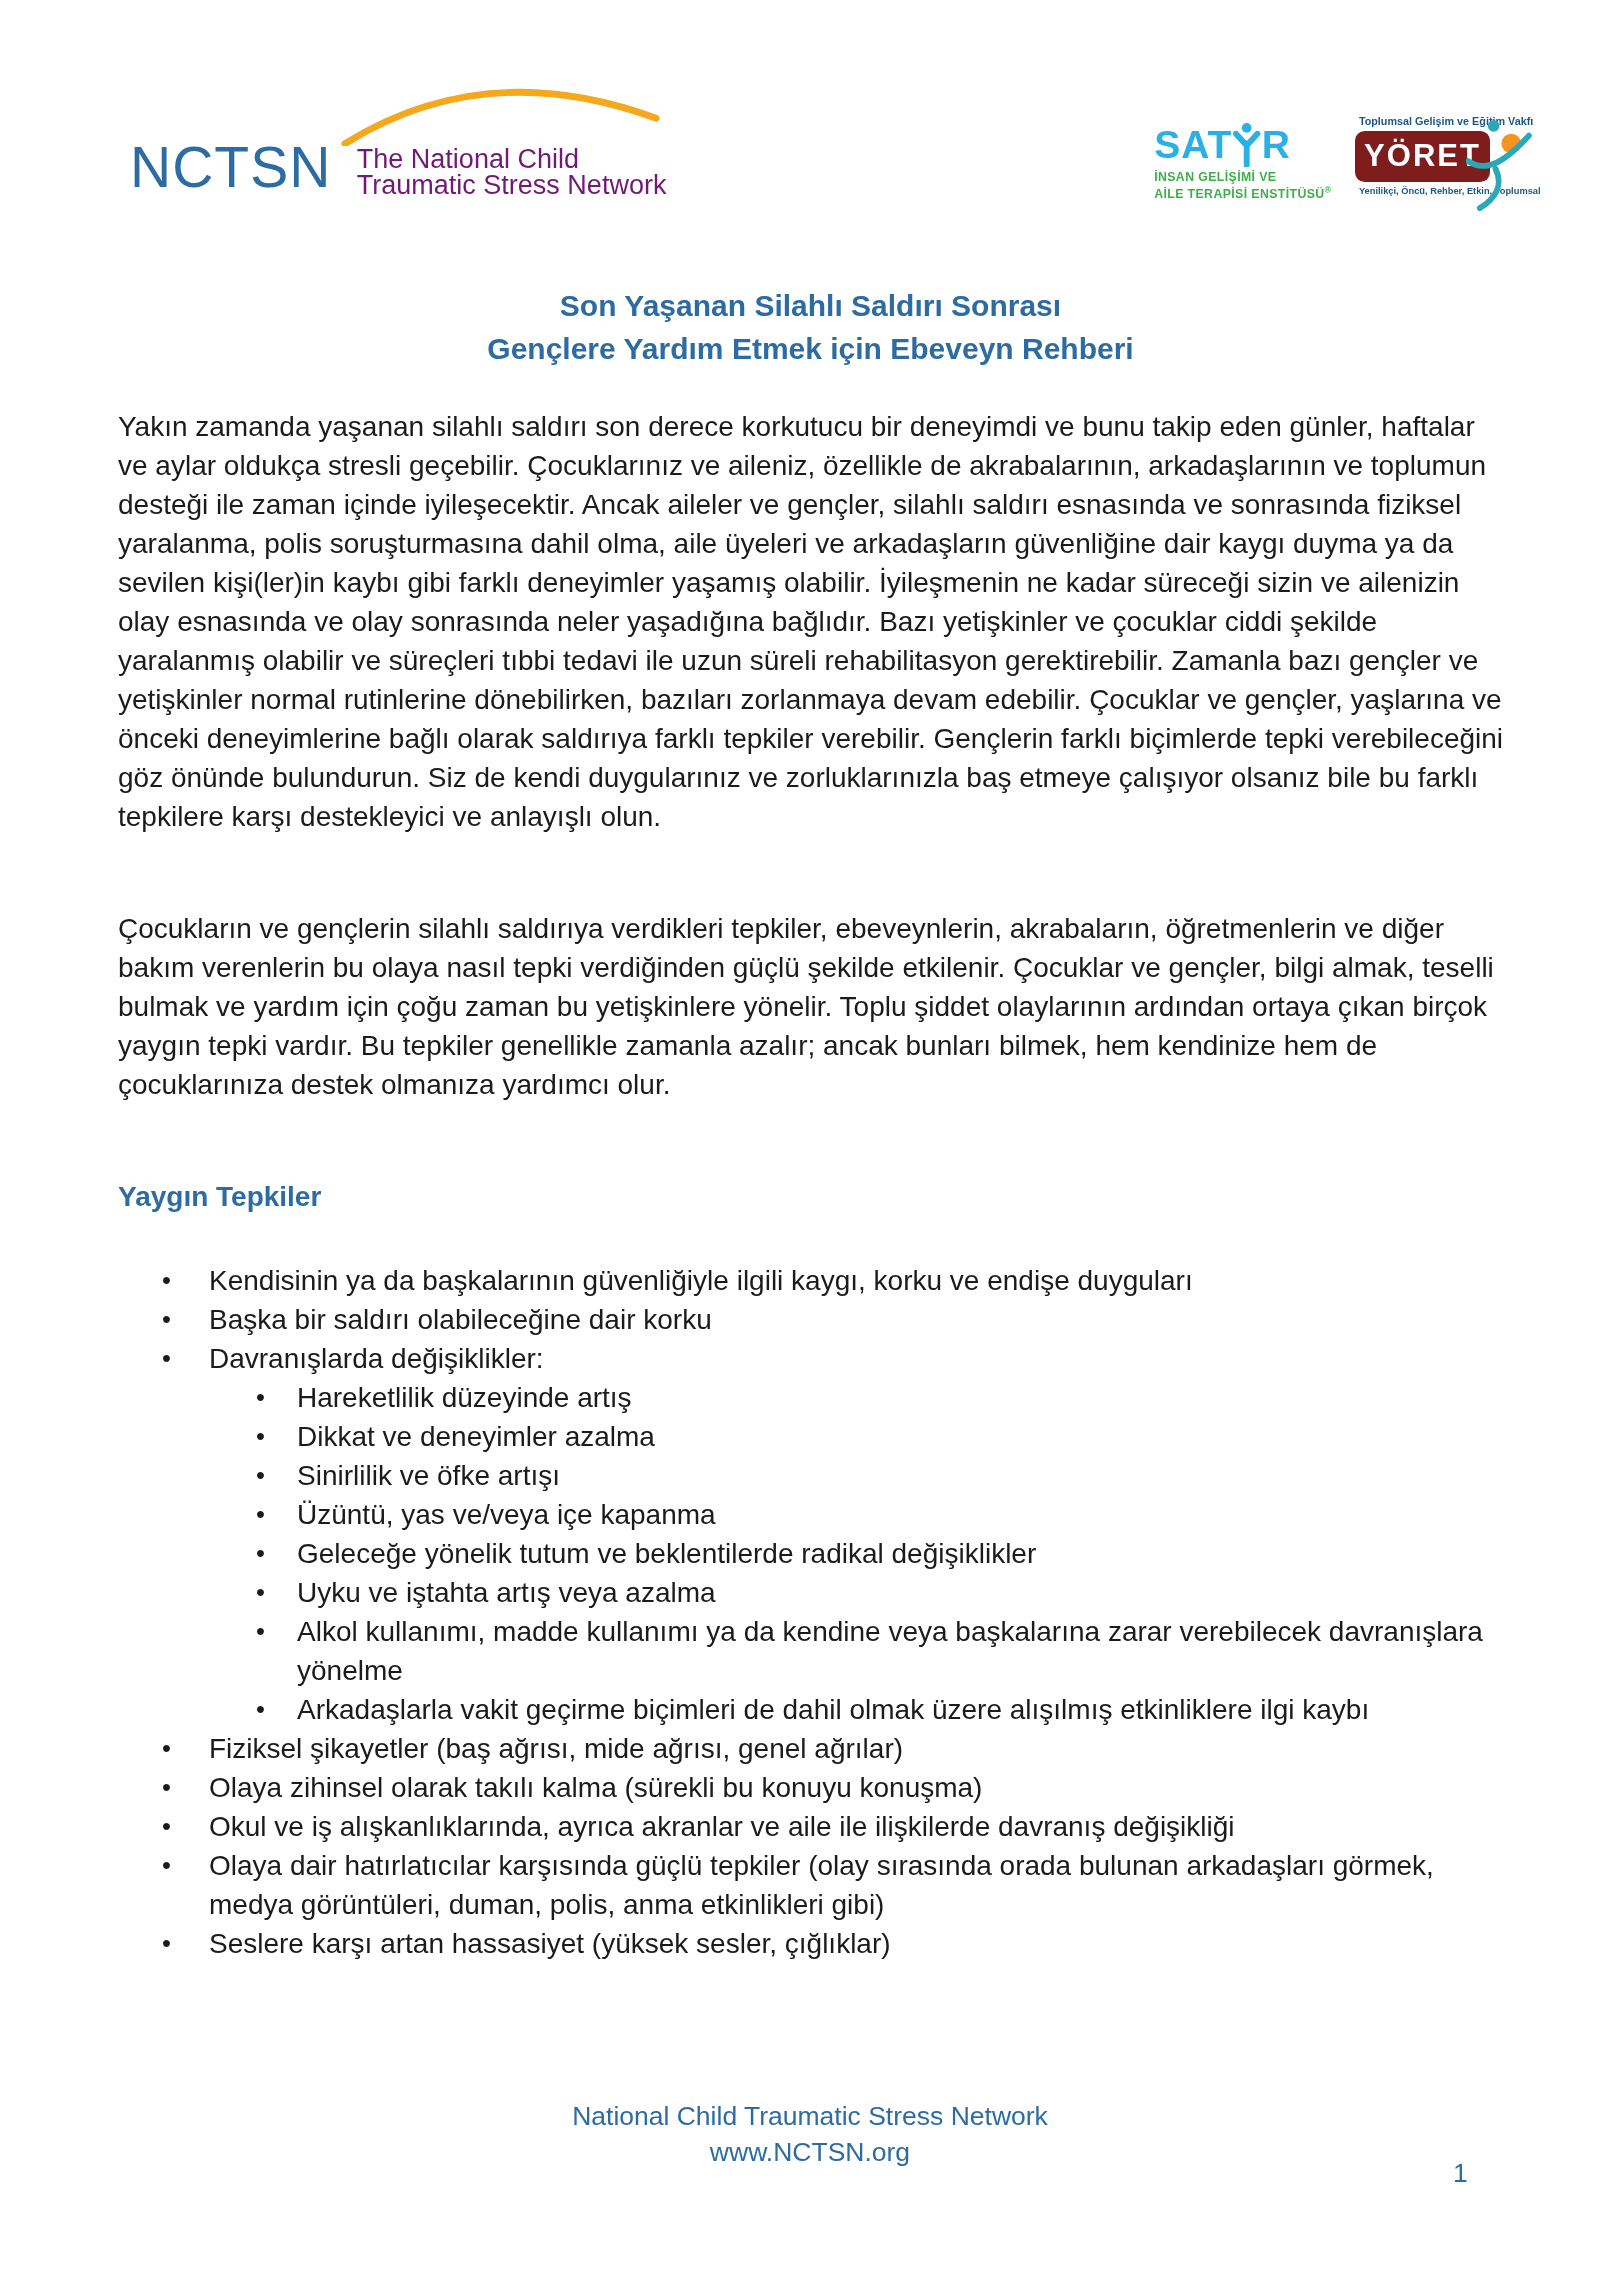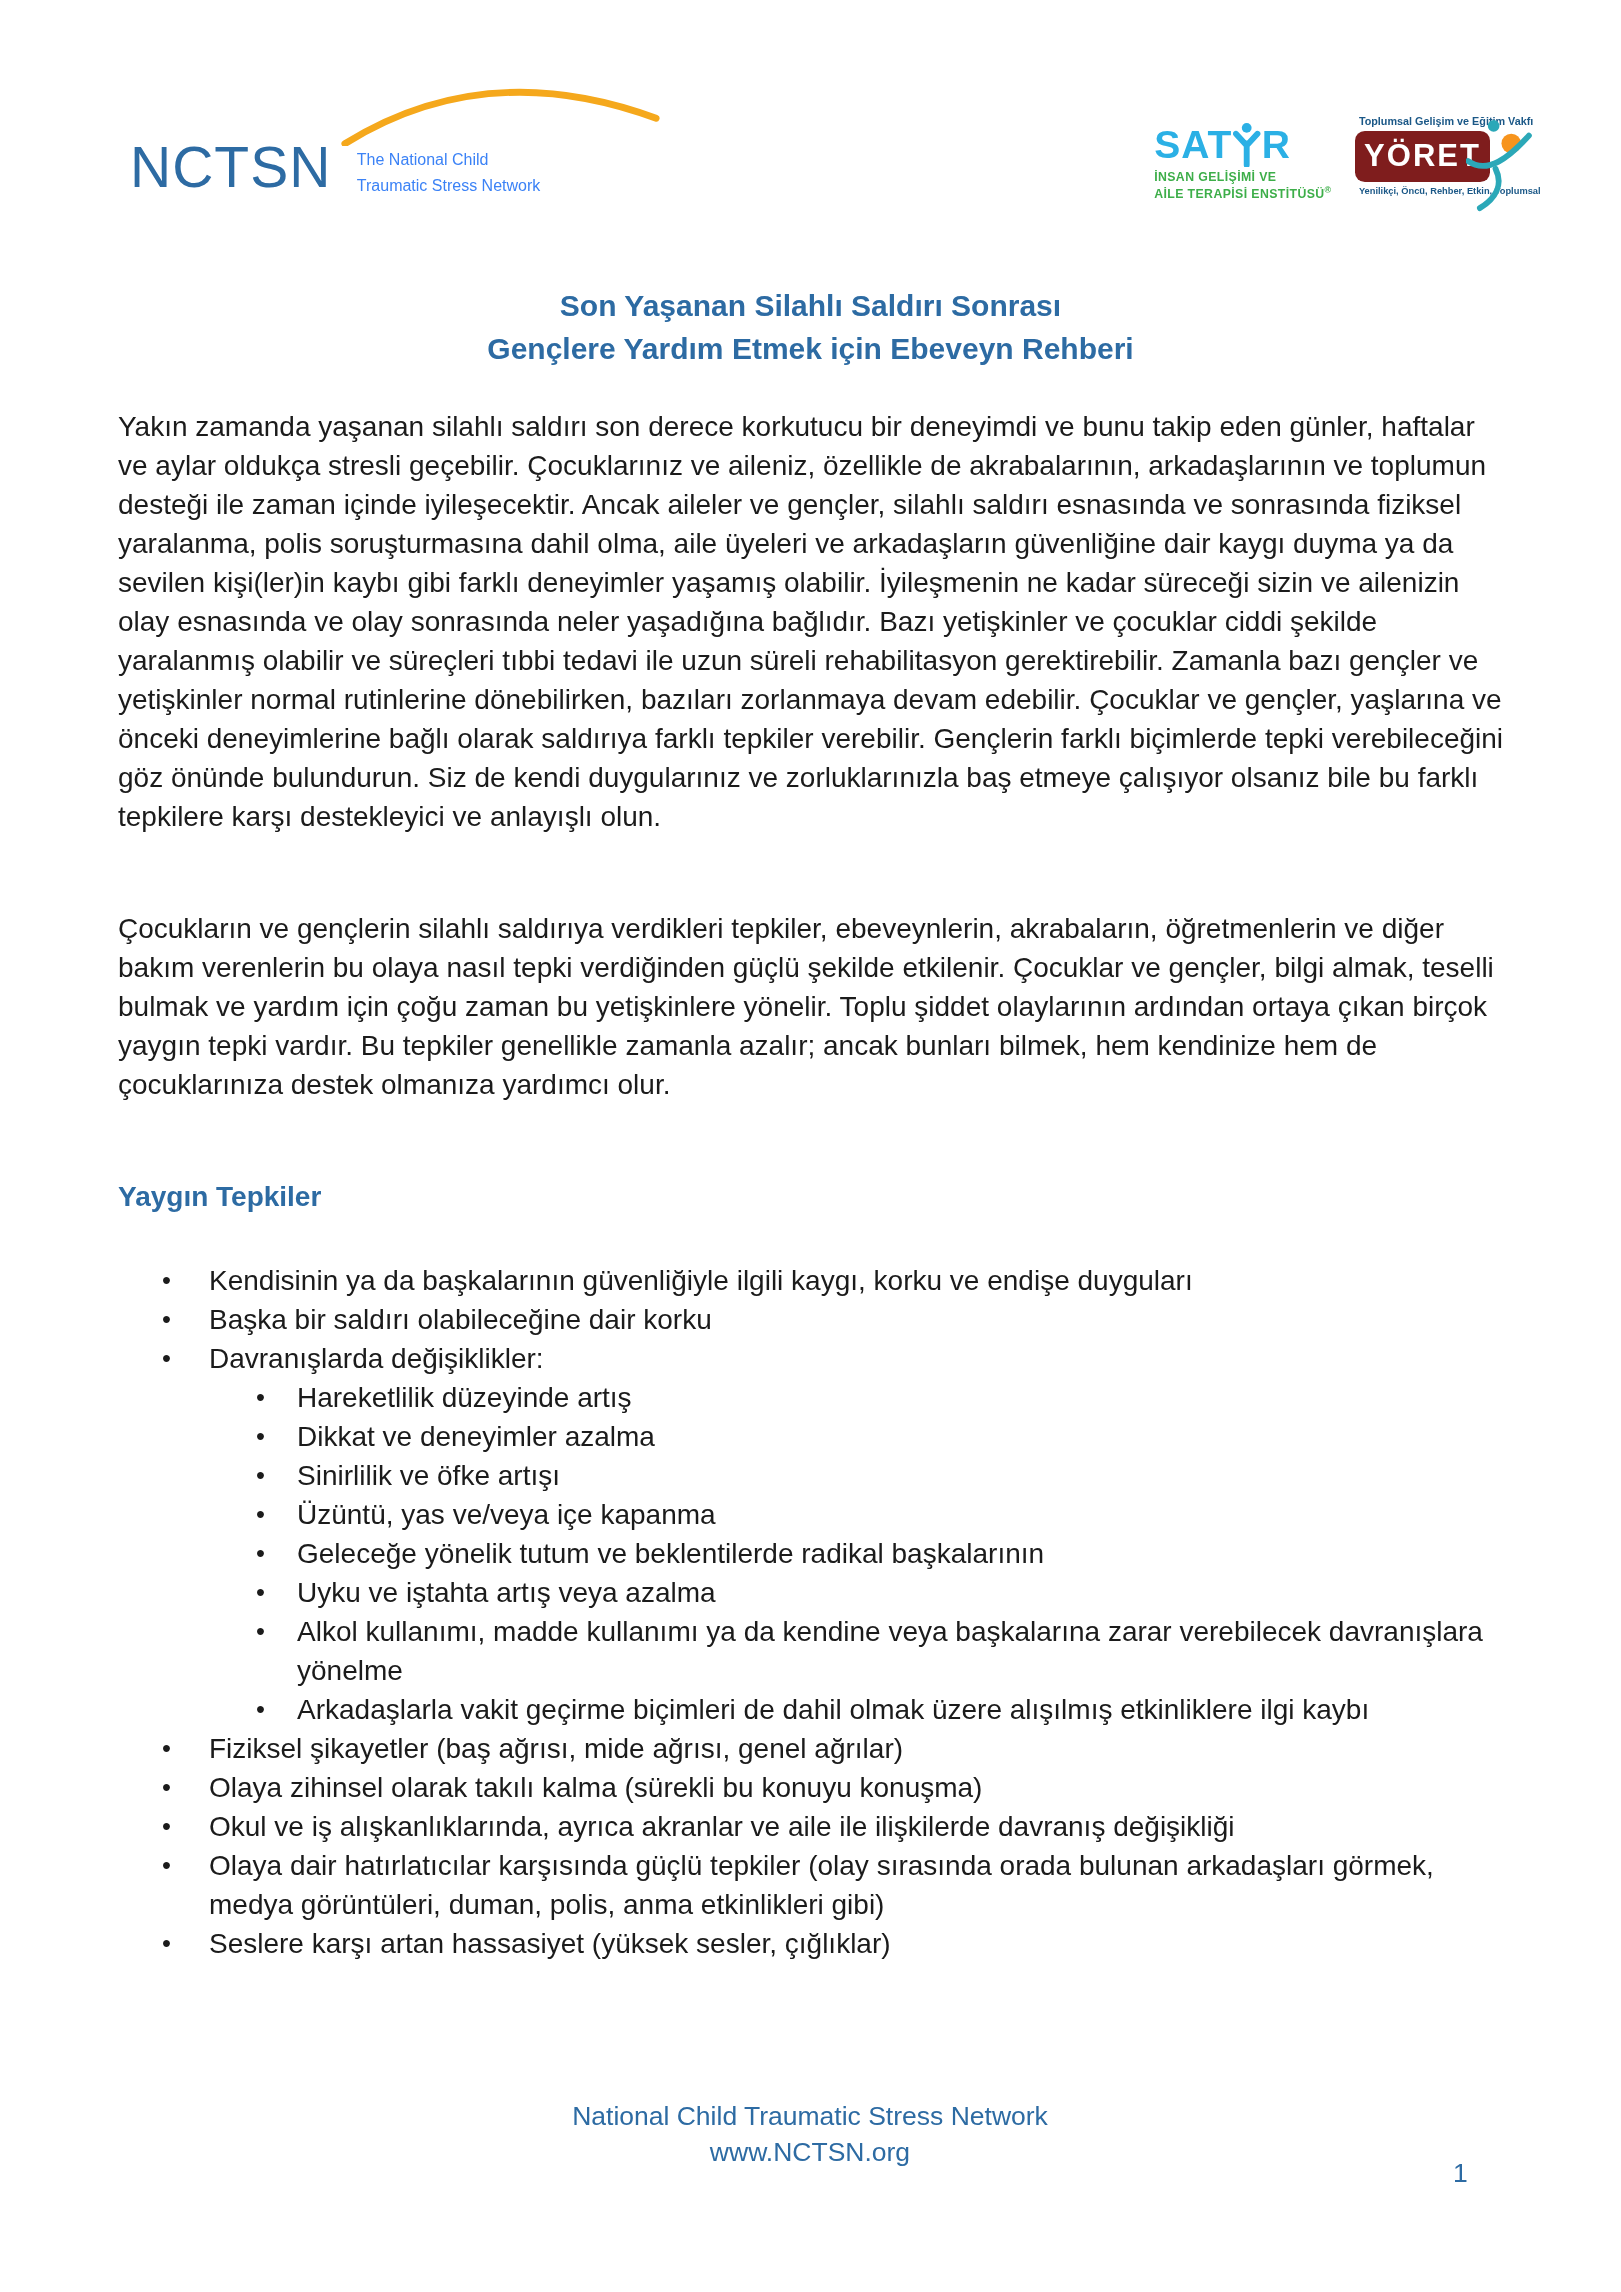--- a/index.html
+++ b/index.html
@@ -16,21 +16,21 @@
   
   .header { position:absolute; top:0; left:0; right:0; height:245px; }
 
   .nctsn-logo { position:absolute; top:106px; left:130px; display:flex; align-items:flex-end; }
   .nctsn-acronym {
     font-size:57px; letter-spacing:1px; color:#2d6ba3;
     font-weight:400; line-height:1; padding-bottom:2px;
   }
   .nctsn-right { position:relative; margin-left:25.5px; padding-top:41px; }
   .nctsn-arc { position:absolute; top:-33px; left:-17.6px; }
-  .nctsn-tagline { font-size:16px; line-height:25.5px; color:#3b82f6; }
+  .nctsn-tagline { font-size:27px; line-height:25.5px; color:#701a75; }
 
   .partner-logos { position:absolute; top:116px; right:80px; display:flex; align-items:flex-start; gap:23.5px; }
 
   .satir-logo { text-align:left; padding-top:5.9px; }
   .satir-word { display:flex; align-items:center; color:#2bb0e5; font-weight:bold; font-size:39px; line-height:1; letter-spacing:1px; }
   .satir-figure { margin:0 1px; }
   .satir-sub { color:#3dae49; font-weight:bold; font-size:12.3px; line-height:13.7px; letter-spacing:0.4px; margin-top:3.9px; white-space:nowrap; }
   .satir-reg { font-size:8.8px; vertical-align:super; }
 
   .yoret-logo { position:relative; width:186px; }
@@ -134,21 +134,21 @@
 
     <ul class="lvl1">
       <li><span>Kendisinin ya da başkalarının güvenliğiyle ilgili kaygı, korku ve endişe duyguları</span></li>
       <li><span>Başka bir saldırı olabileceğine dair korku</span></li>
       <li><span>Davranışlarda değişiklikler:</span>
         <ul class="lvl2">
           <li><span>Hareketlilik düzeyinde artış</span></li>
           <li><span>Dikkat ve deneyimler azalma</span></li>
           <li><span>Sinirlilik ve öfke artışı</span></li>
           <li><span>Üzüntü, yas ve/veya içe kapanma</span></li>
-          <li><span>Geleceğe yönelik tutum ve beklentilerde radikal başkalarının</span></li>
+          <li><span>Geleceğe yönelik tutum ve beklentilerde radikal değişiklikler</span></li>
           <li><span>Uyku ve iştahta artış veya azalma</span></li>
           <li><span>Alkol kullanımı, madde kullanımı ya da kendine veya başkalarına zarar verebilecek davranışlara yönelme</span></li>
           <li><span>Arkadaşlarla vakit geçirme biçimleri de dahil olmak üzere alışılmış etkinliklere ilgi kaybı</span></li>
         </ul>
       </li>
       <li><span>Fiziksel şikayetler (baş ağrısı, mide ağrısı, genel ağrılar)</span></li>
       <li><span>Olaya zihinsel olarak takılı kalma (sürekli bu konuyu konuşma)</span></li>
       <li><span>Okul ve iş alışkanlıklarında, ayrıca akranlar ve aile ile ilişkilerde davranış değişikliği</span></li>
       <li><span>Olaya dair hatırlatıcılar karşısında güçlü tepkiler (olay sırasında orada bulunan arkadaşları görmek, medya görüntüleri, duman, polis, anma etkinlikleri gibi)</span></li>
       <li><span>Seslere karşı artan hassasiyet (yüksek sesler, çığlıklar)</span></li>

